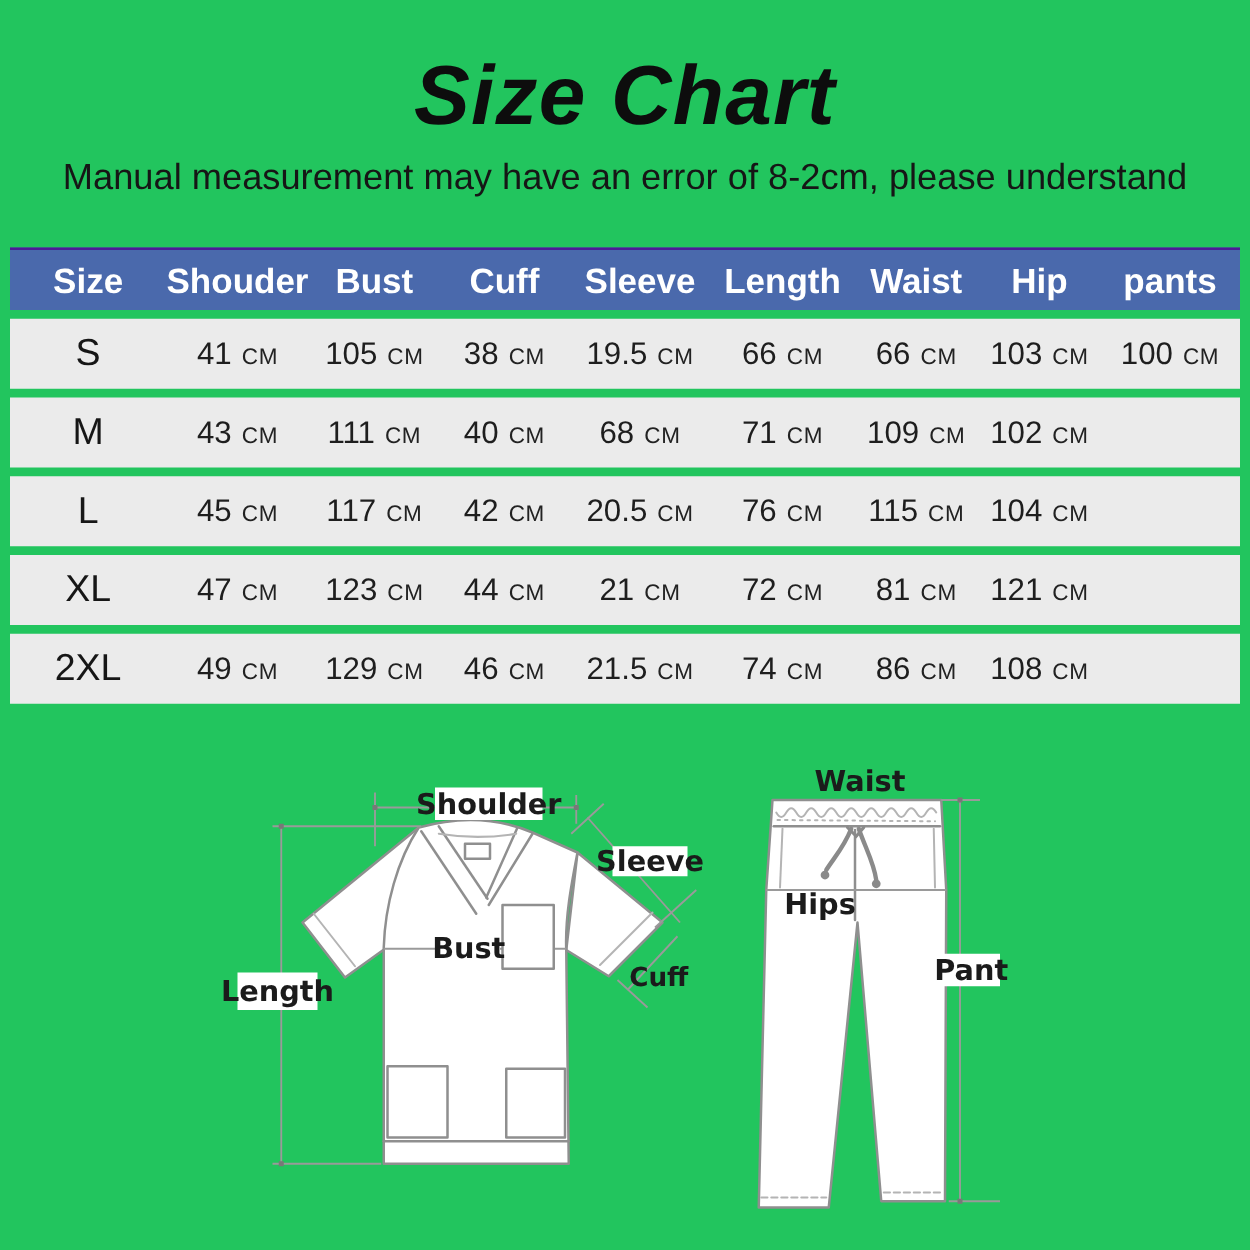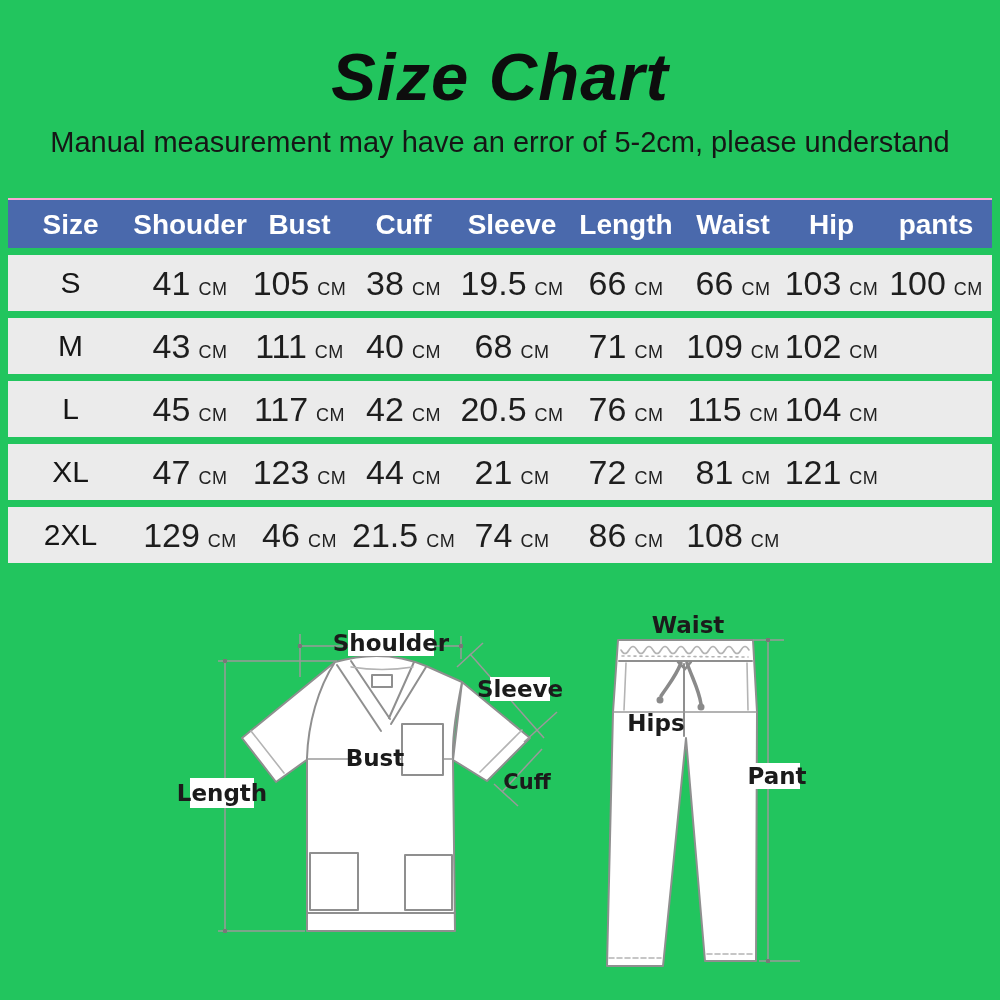--- a/index.html
+++ b/index.html
@@ -15,27 +15,27 @@
     position:absolute;left:0;top:126px;width:1000px;text-align:center;
     font-size:29px;color:#161616;
   }
   .size-table{position:absolute;left:8px;right:8px;top:198px;}
   .trow{
     display:grid;
     grid-template-columns:125fr 114fr 105fr 103fr 114fr 114fr 100fr 97fr 112fr;
   }
   .thead{
     height:50px;line-height:50px;background:var(--header-bg,#4a69ac);
-    border-top:2px solid #f9a8d4;box-sizing:border-box;
+    border-top:2px solid #4c1d95;box-sizing:border-box;
   }
   .thead .cell{color:var(--header-fg,#fff);font-size:28px;font-weight:600;}
   .tbody-row{height:56px;line-height:56px;background:var(--row-bg,#ebebeb);margin-top:7px;}
   .tbody-row:first-of-type{margin-top:6px;}
   .cell{text-align:center;white-space:nowrap;overflow:hidden;}
-  .num{font-size:34px;color:#1e1e1e;}
+  .num{font-size:25px;color:#1e1e1e;}
   .size-label{font-size:30px;color:#161616;}
   .unit{font-size:18px;color:#222;margin-left:8px;letter-spacing:.5px;}
   .diagram-svg{position:absolute;left:0;top:560px;width:1000px;height:440px;}
   .diagram-svg text{
     font-family:"DejaVu Sans","Liberation Sans",sans-serif;
     font-weight:bold;fill:#1b1b1b;font-size:23px;text-anchor:middle;
   }
   .diagram-svg text.small{font-size:21px;}
   .garment{fill:#ffffff;stroke:#8f8f8f;stroke-width:2;stroke-linejoin:round;stroke-linecap:round;}
   .seam{fill:none;stroke:#8f8f8f;stroke-width:2;stroke-linejoin:round;stroke-linecap:round;}
@@ -43,21 +43,21 @@
   .measure{fill:none;stroke:#9a9a9a;stroke-width:1.5;}
   .dot{fill:#787878;stroke:none;}
   .mask{fill:#ffffff;stroke:none;}
 </style>
 </head>
 <body>
 
 <div id="stage" style="--header-bg: #4a69ac; --header-fg: #ffffff; --row-bg: #ebebeb;">
 
   <div class="title">Size Chart</div>
-  <div class="subtitle">Manual measurement may have an error of 5-2cm, please understand</div>
+  <div class="subtitle">Manual measurement may have an error of 8-2cm, please understand</div>
 
   <div class="size-table" id="size-table">
       <div class="trow thead">
         <div class="cell">Size</div>
         <div class="cell">Shouder</div>
         <div class="cell">Bust</div>
         <div class="cell">Cuff</div>
         <div class="cell">Sleeve</div>
         <div class="cell">Length</div>
         <div class="cell">Waist</div>
@@ -100,20 +100,21 @@
         <div class="cell"><span class="num">47</span><span class="unit">CM</span></div>
         <div class="cell"><span class="num">123</span><span class="unit">CM</span></div>
         <div class="cell"><span class="num">44</span><span class="unit">CM</span></div>
         <div class="cell"><span class="num">21</span><span class="unit">CM</span></div>
         <div class="cell"><span class="num">72</span><span class="unit">CM</span></div>
         <div class="cell"><span class="num">81</span><span class="unit">CM</span></div>
         <div class="cell"><span class="num">121</span><span class="unit">CM</span></div>
       </div>
       <div class="trow tbody-row">
         <div class="cell"><span class="size-label">2XL</span></div>
+        <div class="cell"><span class="num">49</span><span class="unit">CM</span></div>
         <div class="cell"><span class="num">129</span><span class="unit">CM</span></div>
         <div class="cell"><span class="num">46</span><span class="unit">CM</span></div>
         <div class="cell"><span class="num">21.5</span><span class="unit">CM</span></div>
         <div class="cell"><span class="num">74</span><span class="unit">CM</span></div>
         <div class="cell"><span class="num">86</span><span class="unit">CM</span></div>
         <div class="cell"><span class="num">108</span><span class="unit">CM</span></div>
       </div>
     </div>
 
   <svg class="diagram-svg" viewBox="0 560 1000 440">

